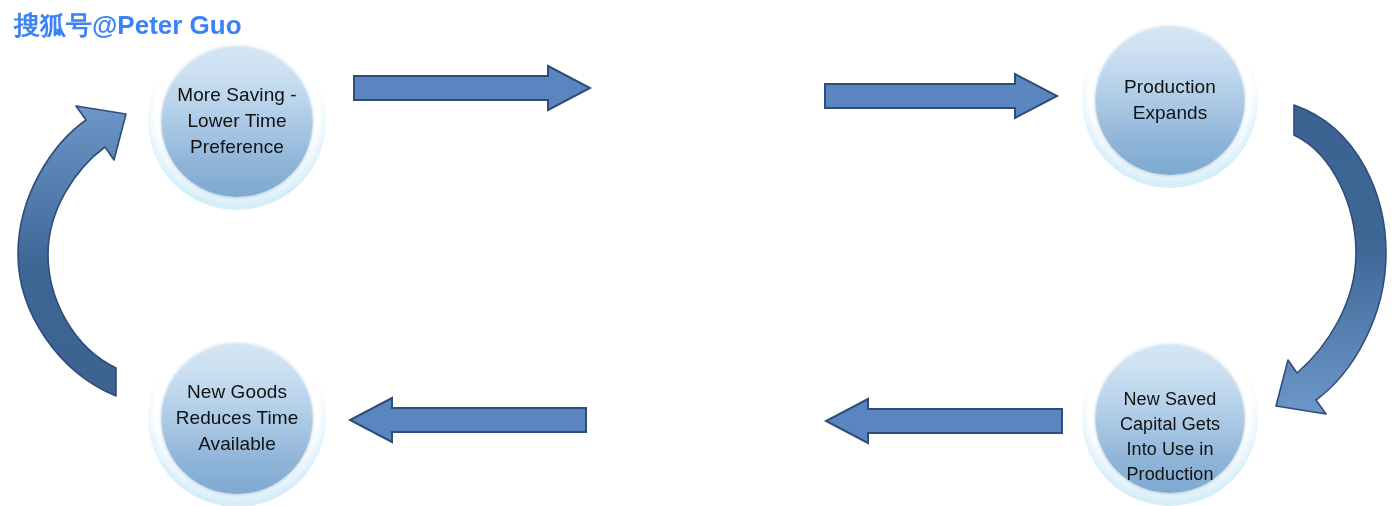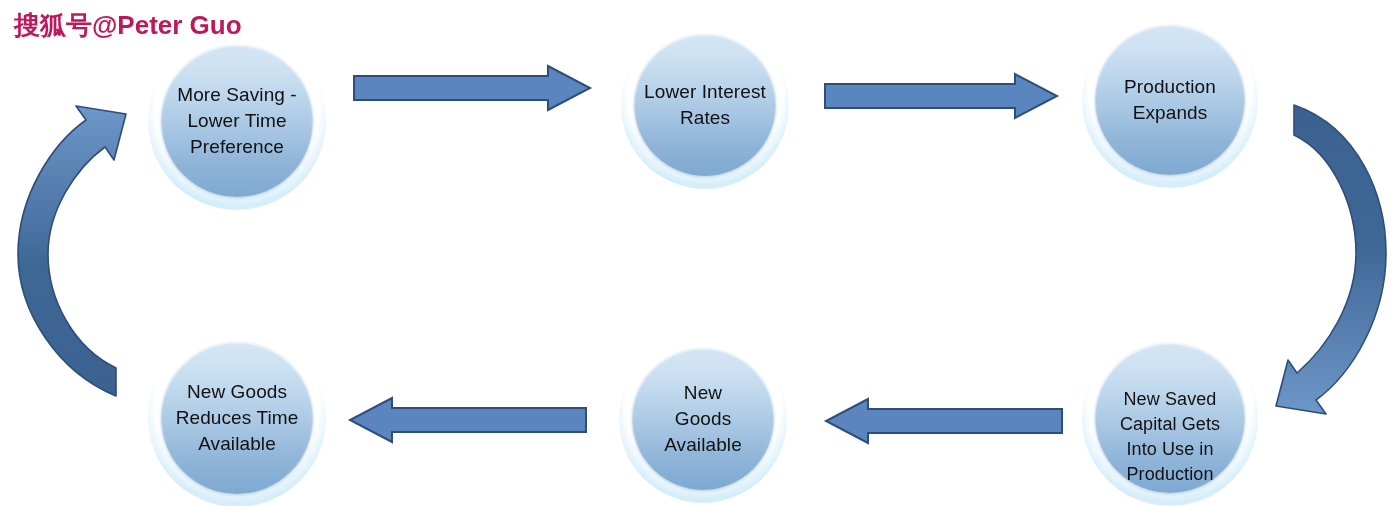--- a/index.html
+++ b/index.html
@@ -78,21 +78,21 @@
   .curved-arrow {
     position: absolute;
   }
   #watermark {
     position: absolute;
     left: 14px;
     top: 8px;
     font-size: 26px;
     font-weight: bold;
     font-family: "Liberation Sans", sans-serif;
-    color: #be185d;
+    color: #3b82f6;
     letter-spacing: 0px;
     -webkit-text-stroke: 3px #ffffff;
     paint-order: stroke fill;
     z-index: 40;
     white-space: nowrap;
   }
   #watermark .wm-inner {
     position: relative;
   }
 </style>
@@ -102,50 +102,37 @@
 <div id="canvas">
 
   <div class="node" id="node-more-saving" style="left:148px; top:32px; width:178px; height:178px;">
     <div class="halo"></div>
     <div class="disc"></div>
     <div class="label">More Saving -
 Lower Time
 Preference</div>
   </div>
 
-  <div class="node" id="node-lower-interest" style="left:621px; top:21px; width:168px; height:168px;">
-    <div class="halo"></div>
-    <div class="disc"></div>
-    <div class="label">Lower Interest
-Rates</div>
-  </div>
 
   <div class="node" id="node-production-expands" style="left:1082px; top:12px; width:176px; height:176px;">
     <div class="halo"></div>
     <div class="disc"></div>
     <div class="label">Production
 Expands</div>
   </div>
 
   <div class="node small-text" id="node-new-saved-capital" style="left:1082px; top:330px; width:176px; height:176px;">
     <div class="halo"></div>
     <div class="disc"></div>
     <div class="label">New Saved
 Capital Gets
 Into Use in
 Production</div>
   </div>
 
-  <div class="node" id="node-new-goods-available" style="left:619px; top:335px; width:168px; height:168px;">
-    <div class="halo"></div>
-    <div class="disc"></div>
-    <div class="label">New
-Goods
-Available</div>
-  </div>
 
   <div class="node" id="node-new-goods-reduces" style="left:148px; top:329px; width:178px; height:178px;">
     <div class="halo"></div>
     <div class="disc"></div>
     <div class="label">New Goods
 Reduces Time
 Available</div>
   </div>
 
   <svg class="straight-arrow" style="left:350px; top:62px;" width="244" height="52" viewBox="0 0 244 52">

